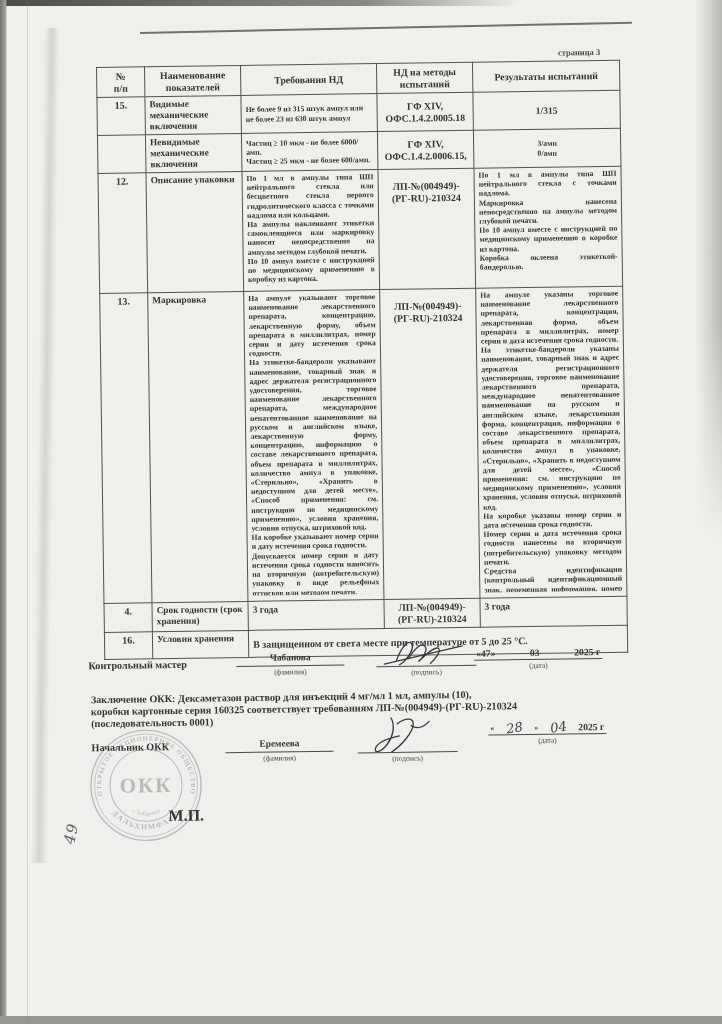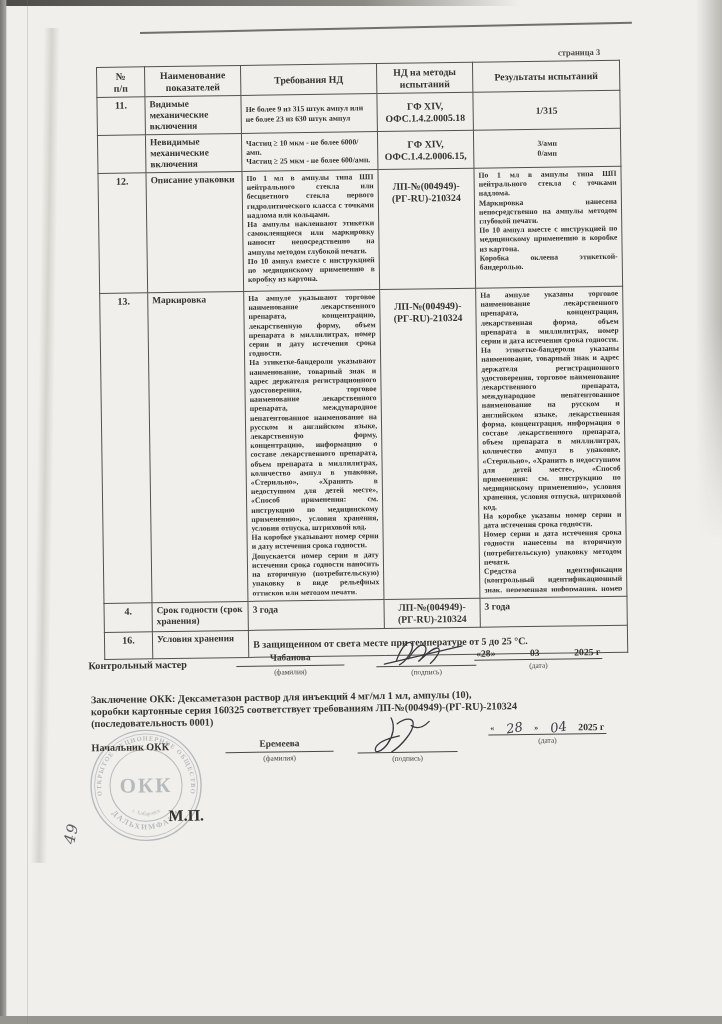--- a/index.html
+++ b/index.html
@@ -87,21 +87,21 @@
         <th>№
 п/п</th>
         <th>Наименование
 показателей</th>
         <th>Требования НД</th>
         <th>НД  на методы
 испытаний</th>
         <th>Результаты испытаний</th>
       </tr>
       <tr style="height:34px">
-        <td class="num">11.</td>
+        <td class="num">15.</td>
         <td class="name">Видимые механические включения</td>
         <td class="req mid">Не более 9 из 315 штук  ампул  или
 не более 23 из 630 штук ампул</td>
         <td class="nd mid">ГФ XIV,
 ОФС.1.4.2.0005.18</td>
         <td class="res mid ctr big">1/315</td>
       </tr>
       <tr style="height:36px">
         <td class="num"></td>
         <td class="name">Невидимые механические включения</td>
@@ -169,21 +169,21 @@
         <path d="M26 22 C34 10 40 6 43 10 C46 14 40 22 36 25 C44 18 52 10 56 12 C60 14 52 24 48 27"></path>
         <path d="M2 27 L80 10"></path>
       </g>
     </svg>
     <div class="fill-block" style="left:368px;top:655px;width:100px">
       <div class="fill-line" style="min-height:14px"></div>
       <div class="fill-cap">(подпись)</div>
     </div>
     <div class="fill-block" style="left:466px;top:653px;width:128px">
       <div class="date-line">
-        <span>«28»</span>
+        <span>«47»</span>
         <span>03</span>
         <span>2025 г</span>
       </div>
       <div class="fill-cap">(дата)</div>
     </div>
 
     <div class="conclusion">Заключение ОКК: Дексаметазон раствор для инъекций 4 мг/мл 1 мл, ампулы (10),
 коробки картонные серия 160325 соответствует требованиям ЛП-№(004949)-(РГ-RU)-210324
 (последовательность 0001)</div>
 

